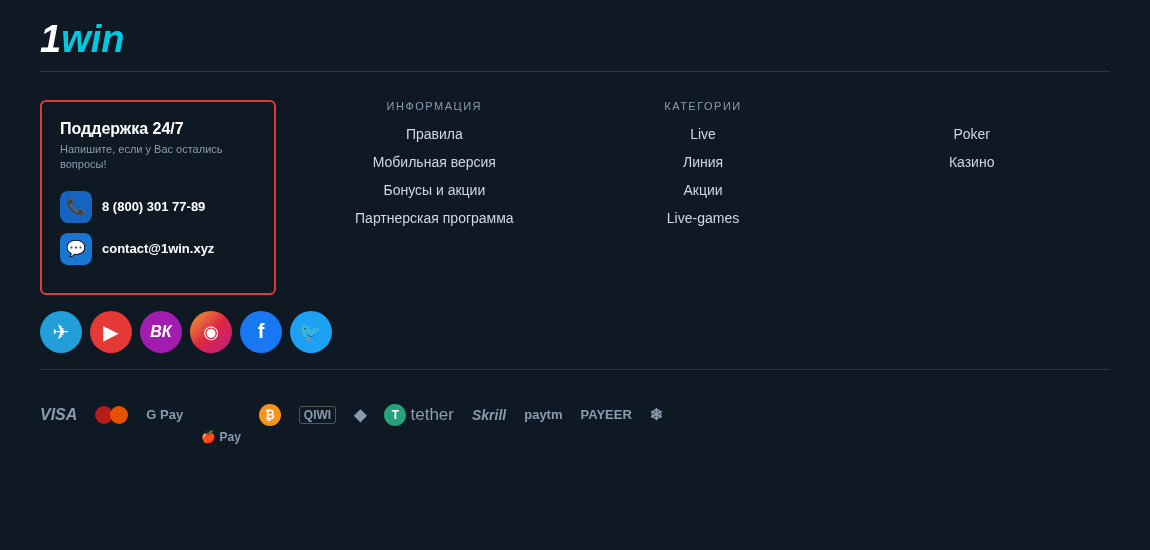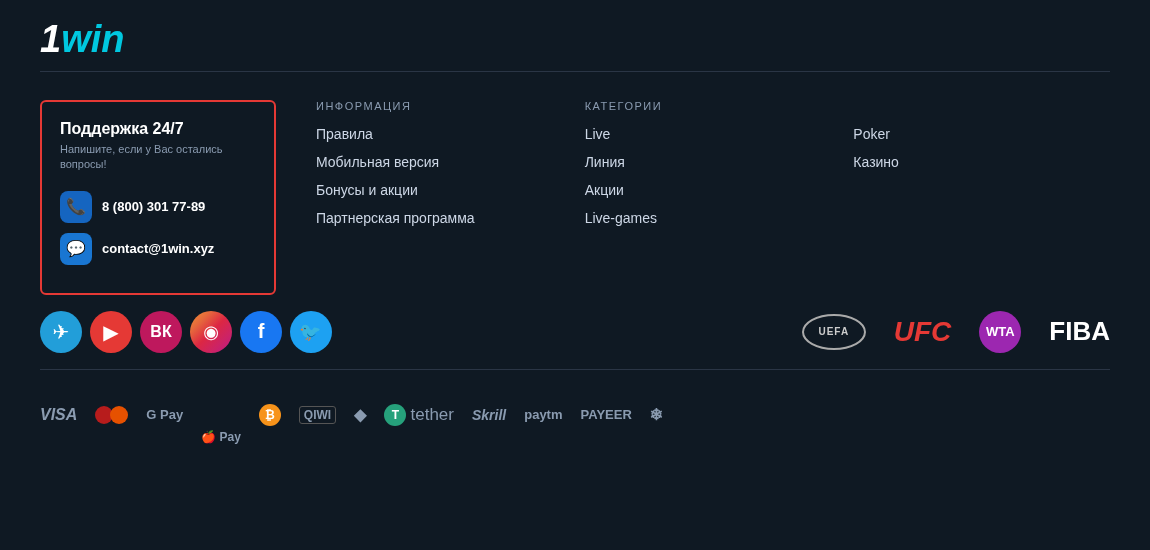--- a/index.html
+++ b/index.html
@@ -95,20 +95,21 @@
       font-size: 13px;
       font-weight: 600;
       color: #fff;
     }
 
     
     .info-cols {
       display: flex;
       gap: 12px;
       flex: 1;
+      text-align: center;
     }
     .col {
       flex: 1;
       padding-right: 20px;
     }
     .col-header {
       font-size: 11px;
       color: #8a9bb0;
       letter-spacing: 1.5px;
       margin-bottom: 14px;
@@ -140,21 +141,21 @@
       border-radius: 50%;
       display: flex;
       align-items: center;
       justify-content: center;
       font-size: 18px;
       cursor: pointer;
       flex-shrink: 0;
     }
     .social-telegram { background: #229ed9; }
     .social-youtube { background: #e53935; }
-    .social-vk { background: #be185d; }
+    .social-vk { background: #a21caf; font-style: italic; }
     .social-instagram { background: linear-gradient(135deg, #f09433, #e6683c, #dc2743, #cc2366, #bc1888); }
     .social-facebook { background: #1877f2; }
     .social-twitter { background: #1da1f2; }
 
     .partner-logos {
       display: flex;
       align-items: center;
       gap: 28px;
     }
     .uefa-logo {
@@ -347,26 +348,20 @@
       <span style="font-size:18px;">◉</span>
     </div>
     <div class="social-btn social-facebook">
       <span style="font-size:20px; font-weight:900;">f</span>
     </div>
     <div class="social-btn social-twitter">
       <span style="font-size:18px;">🐦</span>
     </div>
   </div>
 
-  <div class="partner-logos">
-    <div class="uefa-logo">UEFA</div>
-    <div class="ufc-logo">UFC</div>
-    <div class="wta-logo">WTA</div>
-    <div class="fiba-logo">FIBA</div>
-  </div>
 </div>
 
 <div class="divider2"></div>
 
 <div class="payment-row">
   <span class="visa-text payment-item">VISA</span>
 
   <span class="mc-icon payment-item">
     <span class="circle-r"></span>
     <span class="circle-o"></span>

